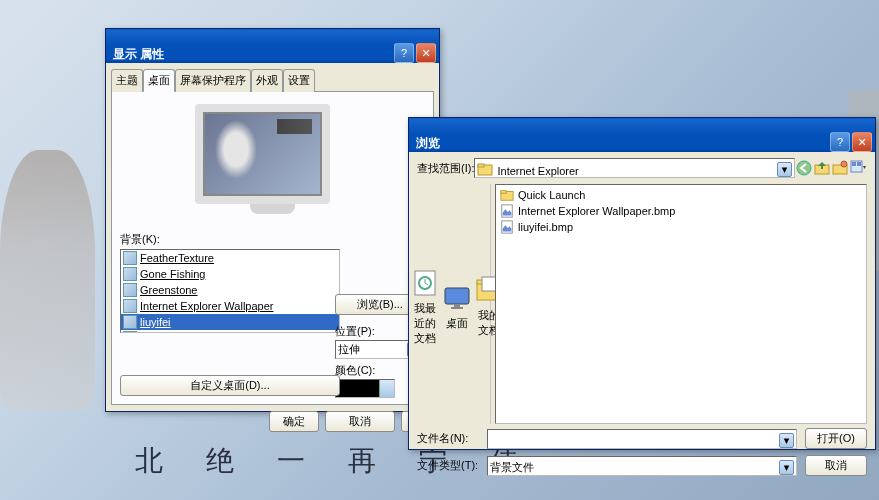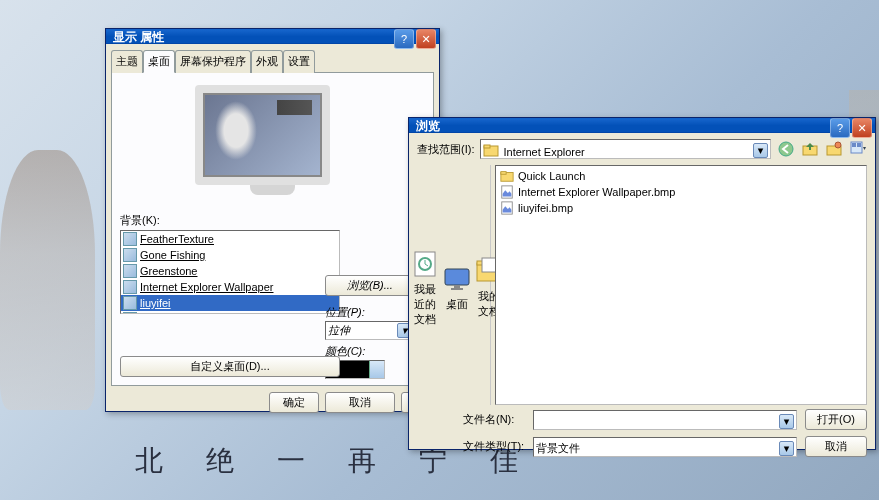--- a/index.html
+++ b/index.html
@@ -3,21 +3,21 @@
 <meta charset="utf-8">
 <style>
 * { box-sizing: border-box; margin: 0; padding: 0; font-family: "SimSun", "Tahoma", sans-serif; font-size: 11px; }
 body { width: 879px; height: 500px; background: linear-gradient(135deg, #d8e2ec 0%, #c5d5e5 30%, #a8bdd4 60%, #92a8c0 100%); position: relative; overflow: hidden; }
 .bg-text { position: absolute; bottom: 20px; left: 135px; font-size: 28px; color: #2a3040; letter-spacing: 18px; font-family: "KaiTi", "STKaiti", serif; }
 .bg-figure { position: absolute; left: 0; top: 150px; width: 95px; height: 260px; background: linear-gradient(180deg, #8a6f5a 0%, #b5a69a 40%, #d5cec8 100%); opacity: 0.4; border-radius: 40% 40% 10% 10%; }
 .bg-figure2 { position: absolute; right: 0; top: 90px; width: 30px; height: 180px; background: linear-gradient(180deg, #c5ae90 0%, #d5cabb 100%); opacity: 0.3; }
 
 
 .window { position: absolute; background: #ece9d8; border: 1px solid #0a246a; box-shadow: 2px 2px 6px rgba(0,0,0,0.3); }
-.titlebar { height: 15px; background: linear-gradient(180deg, #0a5bc4 0%, #1665cc 5%, #0351b8 50%, #0351b8 90%, #0040a0 100%); display: flex; align-items: flex-start; padding: 0 3px; color: #fff; }
+.titlebar { height: 34px; background: linear-gradient(180deg, #0a5bc4 0%, #1665cc 5%, #0351b8 50%, #0351b8 90%, #0040a0 100%); display: flex; align-items: flex-end; padding: 0 3px; color: #fff; }
 .titlebar-text { flex: 1; padding-left: 4px; font-weight: bold; font-size: 12px; }
 .titlebar-btns { display: flex; gap: 2px; }
 .tbtn { width: 20px; height: 20px; border-radius: 3px; border: 1px solid #fff5; display: flex; align-items: center; justify-content: center; font-family: "Marlett", sans-serif; font-size: 11px; color: #fff; cursor: pointer; }
 .tbtn.help { background: linear-gradient(180deg, #5a9ce8, #2a6ac0); }
 .tbtn.close { background: linear-gradient(180deg, #e88565, #c04020); }
 
 
 .dlg1 { left: 105px; top: 28px; width: 335px; height: 384px; }
 .tabstrip { display: flex; margin: 6px 5px 0 5px; border-bottom: 1px solid #919b9c; }
 .tab { padding: 3px 4px; border: 1px solid #919b9c; border-bottom: none; background: #ece9d8; margin-right: 0; margin-bottom: -1px; border-radius: 3px 3px 0 0; cursor: pointer; font-size: 11px; }
@@ -29,45 +29,45 @@
 .monitor-screen::before { content: ''; position: absolute; left: 10%; top: 10%; width: 35%; height: 70%; background: radial-gradient(ellipse, #e5e5e5 40%, transparent 70%); }
 .monitor-screen::after { content: ''; position: absolute; right: 8%; top: 8%; width: 30%; height: 18%; background: linear-gradient(90deg, #444, #555); }
 .monitor-stand { width: 45px; height: 10px; background: #d5d5d5; margin: 0 auto; border-radius: 0 0 8px 8px; }
 
 .bglist-label { font-size: 11px; margin-bottom: 2px; }
 .bglist { height: 84px; border: 1px inset #bbb; background: #fff; overflow-y: auto; width: 220px; }
 .bglist-item { padding: 1px 2px; display: flex; align-items: center; gap: 3px; cursor: pointer; font-size: 11px; text-decoration: underline; }
 .bglist-item.selected { background: #316ac5; color: #fff; }
 .bgicon { width: 14px; height: 14px; background: linear-gradient(135deg,#cde,#9bd); border: 1px solid #69a; display: inline-block; }
 
-.right-ctrls { position: absolute; right: 18px; top: 140px; width: 90px; font-style: italic; }
+.right-ctrls { position: absolute; right: 8px; top: 140px; width: 90px; }
 .btn { background: linear-gradient(180deg, #fff, #ece9d8); border: 1px solid #8b8b8b; border-radius: 3px; padding: 2px 8px; cursor: pointer; font-size: 11px; display: inline-block; text-align: center; }
 .btn.block { width: 100%; margin-bottom: 5px; }
 .lbl { font-size: 11px; margin-bottom: 1px; margin-top: 4px; }
 .combo { width: 100%; height: 19px; border: 1px inset #bbb; background: #fff; display: flex; align-items: center; padding: 0 2px; }
 .combo-arrow { width: 15px; height: 15px; background: linear-gradient(180deg, #d8e8f8, #a8c8e8); border: 1px solid #6a8ab8; border-radius: 2px; margin-left: auto; display: flex; align-items: center; justify-content: center; }
 .colorbox { width: 60px; height: 19px; border: 1px inset #bbb; background: #000; display: flex; }
 .colorbox-arrow { width: 15px; background: linear-gradient(180deg,#d8e8f8,#a8c8e8); border-left: 1px solid #6a8; margin-left: auto; }
 
 .custom-btn { position: absolute; left: 8px; bottom: 8px; width: 220px; }
 .dlg-btns { display: flex; gap: 6px; justify-content: flex-end; padding: 6px 8px 0 0; }
 
 
 .dlg2 { left: 408px; top: 117px; width: 468px; height: 333px; }
-.dlg2-toolbar { background: #ece9d8; padding: 6px 8px; display: flex; align-items: center; gap: 6px; }
+.dlg2-toolbar { background: #ece9d8; padding: 6px 8px; display: flex; align-items: center; }
 .dlg2-body { display: flex; height: 240px; }
 .placesbar { width: 82px; background: #ece9d8; border-right: 1px solid #c8c8c8; display: flex; flex-direction: row; align-items: center; padding-top: 4px; }
 .place { width: 74px; padding: 4px 0; text-align: center; cursor: pointer; border-radius: 2px; }
 .place-icon { width: 32px; height: 32px; margin: 0 auto 2px auto; }
 .place-label { font-size: 11px; }
 .filelist { flex: 1; background: #fff; border: 1px inset #bbb; margin: 0 8px 0 4px; padding: 2px; }
 .file-item { padding: 1px 2px; display: flex; align-items: center; gap: 4px; cursor: pointer; }
 .file-icon { width: 14px; height: 14px; }
 .dlg2-bottom { padding: 4px 8px; }
-.dlg2-row { display: flex; align-items: center; margin-bottom: 6px; gap: 8px; margin-left: 46px; }
+.dlg2-row { display: flex; align-items: center; margin-bottom: 6px; gap: 8px; }
 .dlg2-row label { width: 62px; font-size: 11px; }
 .input-combo { flex: 1; height: 20px; border: 1px inset #bbb; background: #fff; display: flex; align-items: flex-end; padding: 0 2px; }
 .input-field { flex: 1; border: none; outline: none; height: 16px; font-size: 11px; }
 
 
 svg { display: block; }
 .toolbar-icon { width: 18px; height: 18px; cursor: pointer; }
 </style>
 </head>
 <body>

